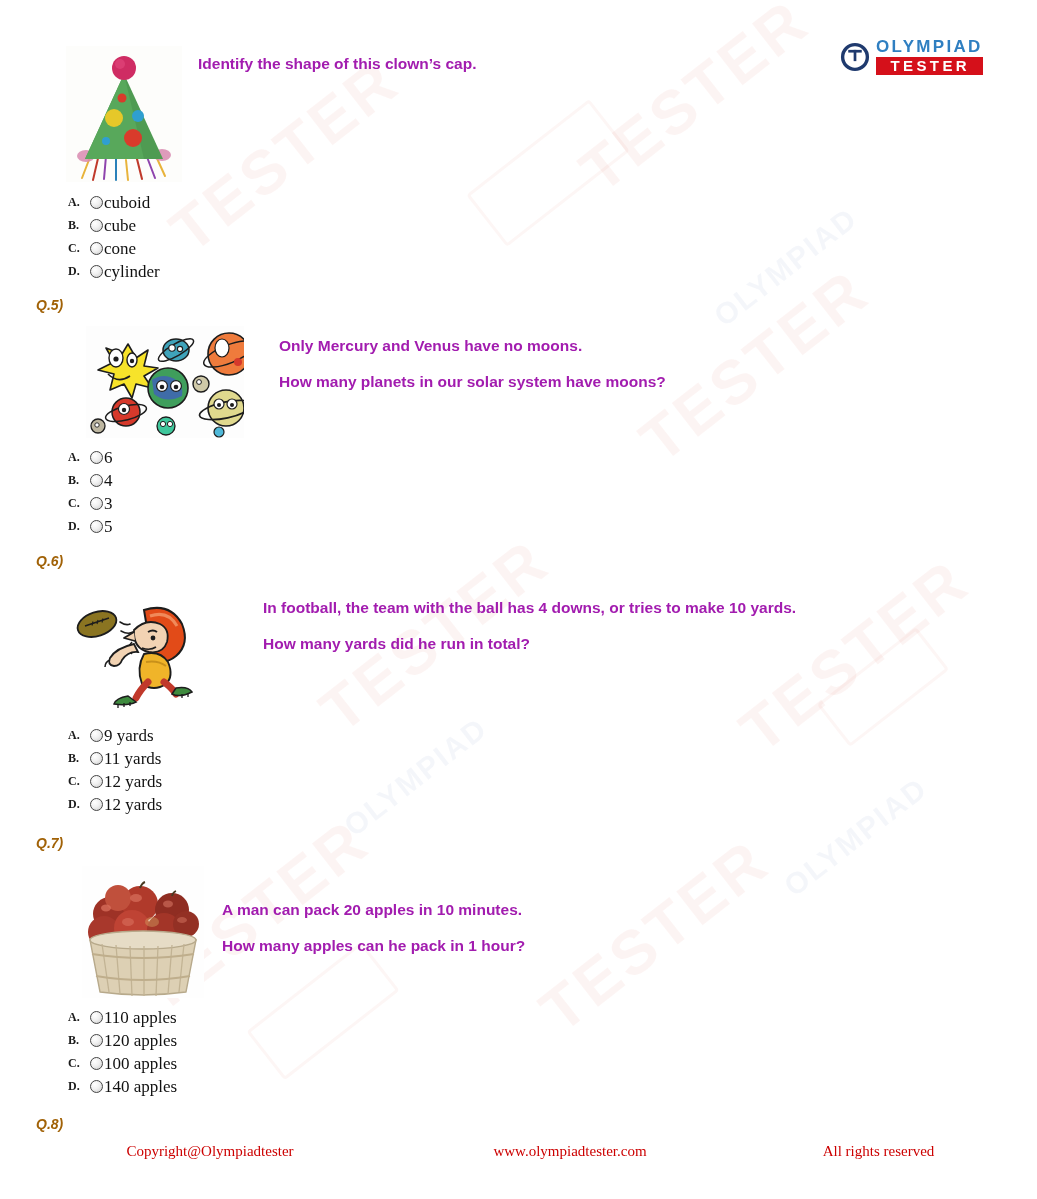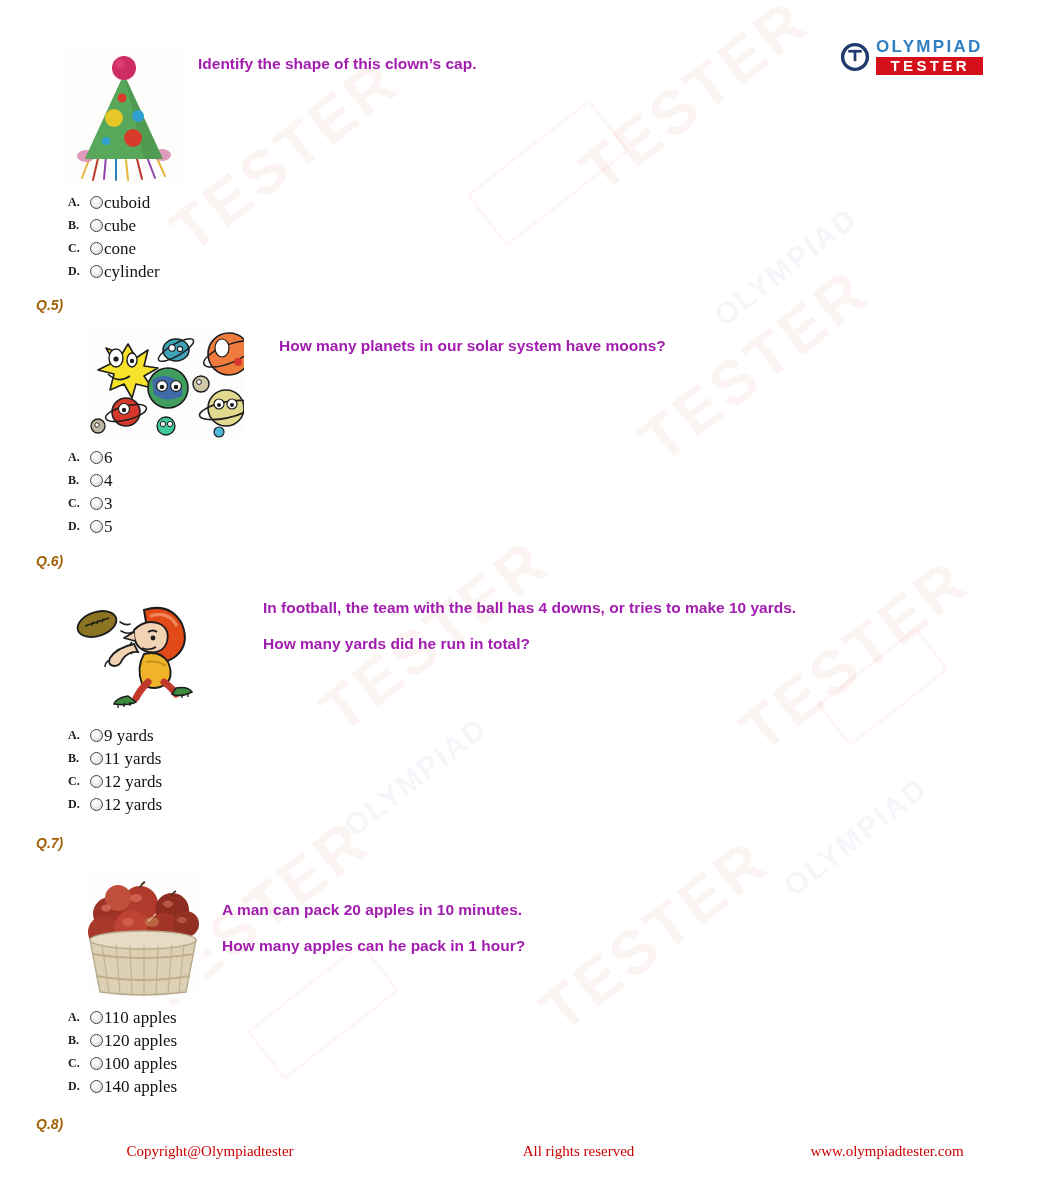--- a/index.html
+++ b/index.html
@@ -333,20 +333,21 @@
       <circle cx="11" cy="99" r="2.2" fill="#ffffff" stroke="#1d1d1d" stroke-width="0.9"></circle>
       <circle cx="80" cy="100" r="9" fill="#3fc79c" stroke="#1d1d1d" stroke-width="1.3"></circle>
       <circle cx="77" cy="98" r="2.6" fill="#ffffff" stroke="#1d1d1d" stroke-width="1"></circle>
       <circle cx="84" cy="98" r="2.6" fill="#ffffff" stroke="#1d1d1d" stroke-width="1"></circle>
       <circle cx="133" cy="106" r="5" fill="#4fb8d8" stroke="#1d1d1d" stroke-width="1.2"></circle>
     </g>
   </svg>
 
   <div class="qbody" style="left:279px; top:336px; width:640px;">
     <div class="qtext">
+      <p>Only Mercury and Venus have no moons.</p>
       <p>How many planets in our solar system have moons?</p>
     </div>
   </div>
 
   <div class="options" style="top:446px;">
     <div class="opt-row">
       <span class="opt-letter">A.</span>
       <span class="radio"></span>
       <span class="opt-label">6</span>
     </div>
@@ -532,17 +533,17 @@
       <span class="opt-letter">D.</span>
       <span class="radio"></span>
       <span class="opt-label">140 apples</span>
     </div>
   </div>
 
   <div class="qmarker" style="top:1116px;">Q.8)</div>
 
   <div id="footer">
     <div class="foot-cell foot-a">Copyright@Olympiadtester</div>
+    <div class="foot-cell foot-b">www.olympiadtester.com</div>
     <div class="foot-cell foot-c">All rights reserved</div>
-    <div class="foot-cell foot-b">www.olympiadtester.com</div>
   </div>
 
 </div>
 
 </body></html>

